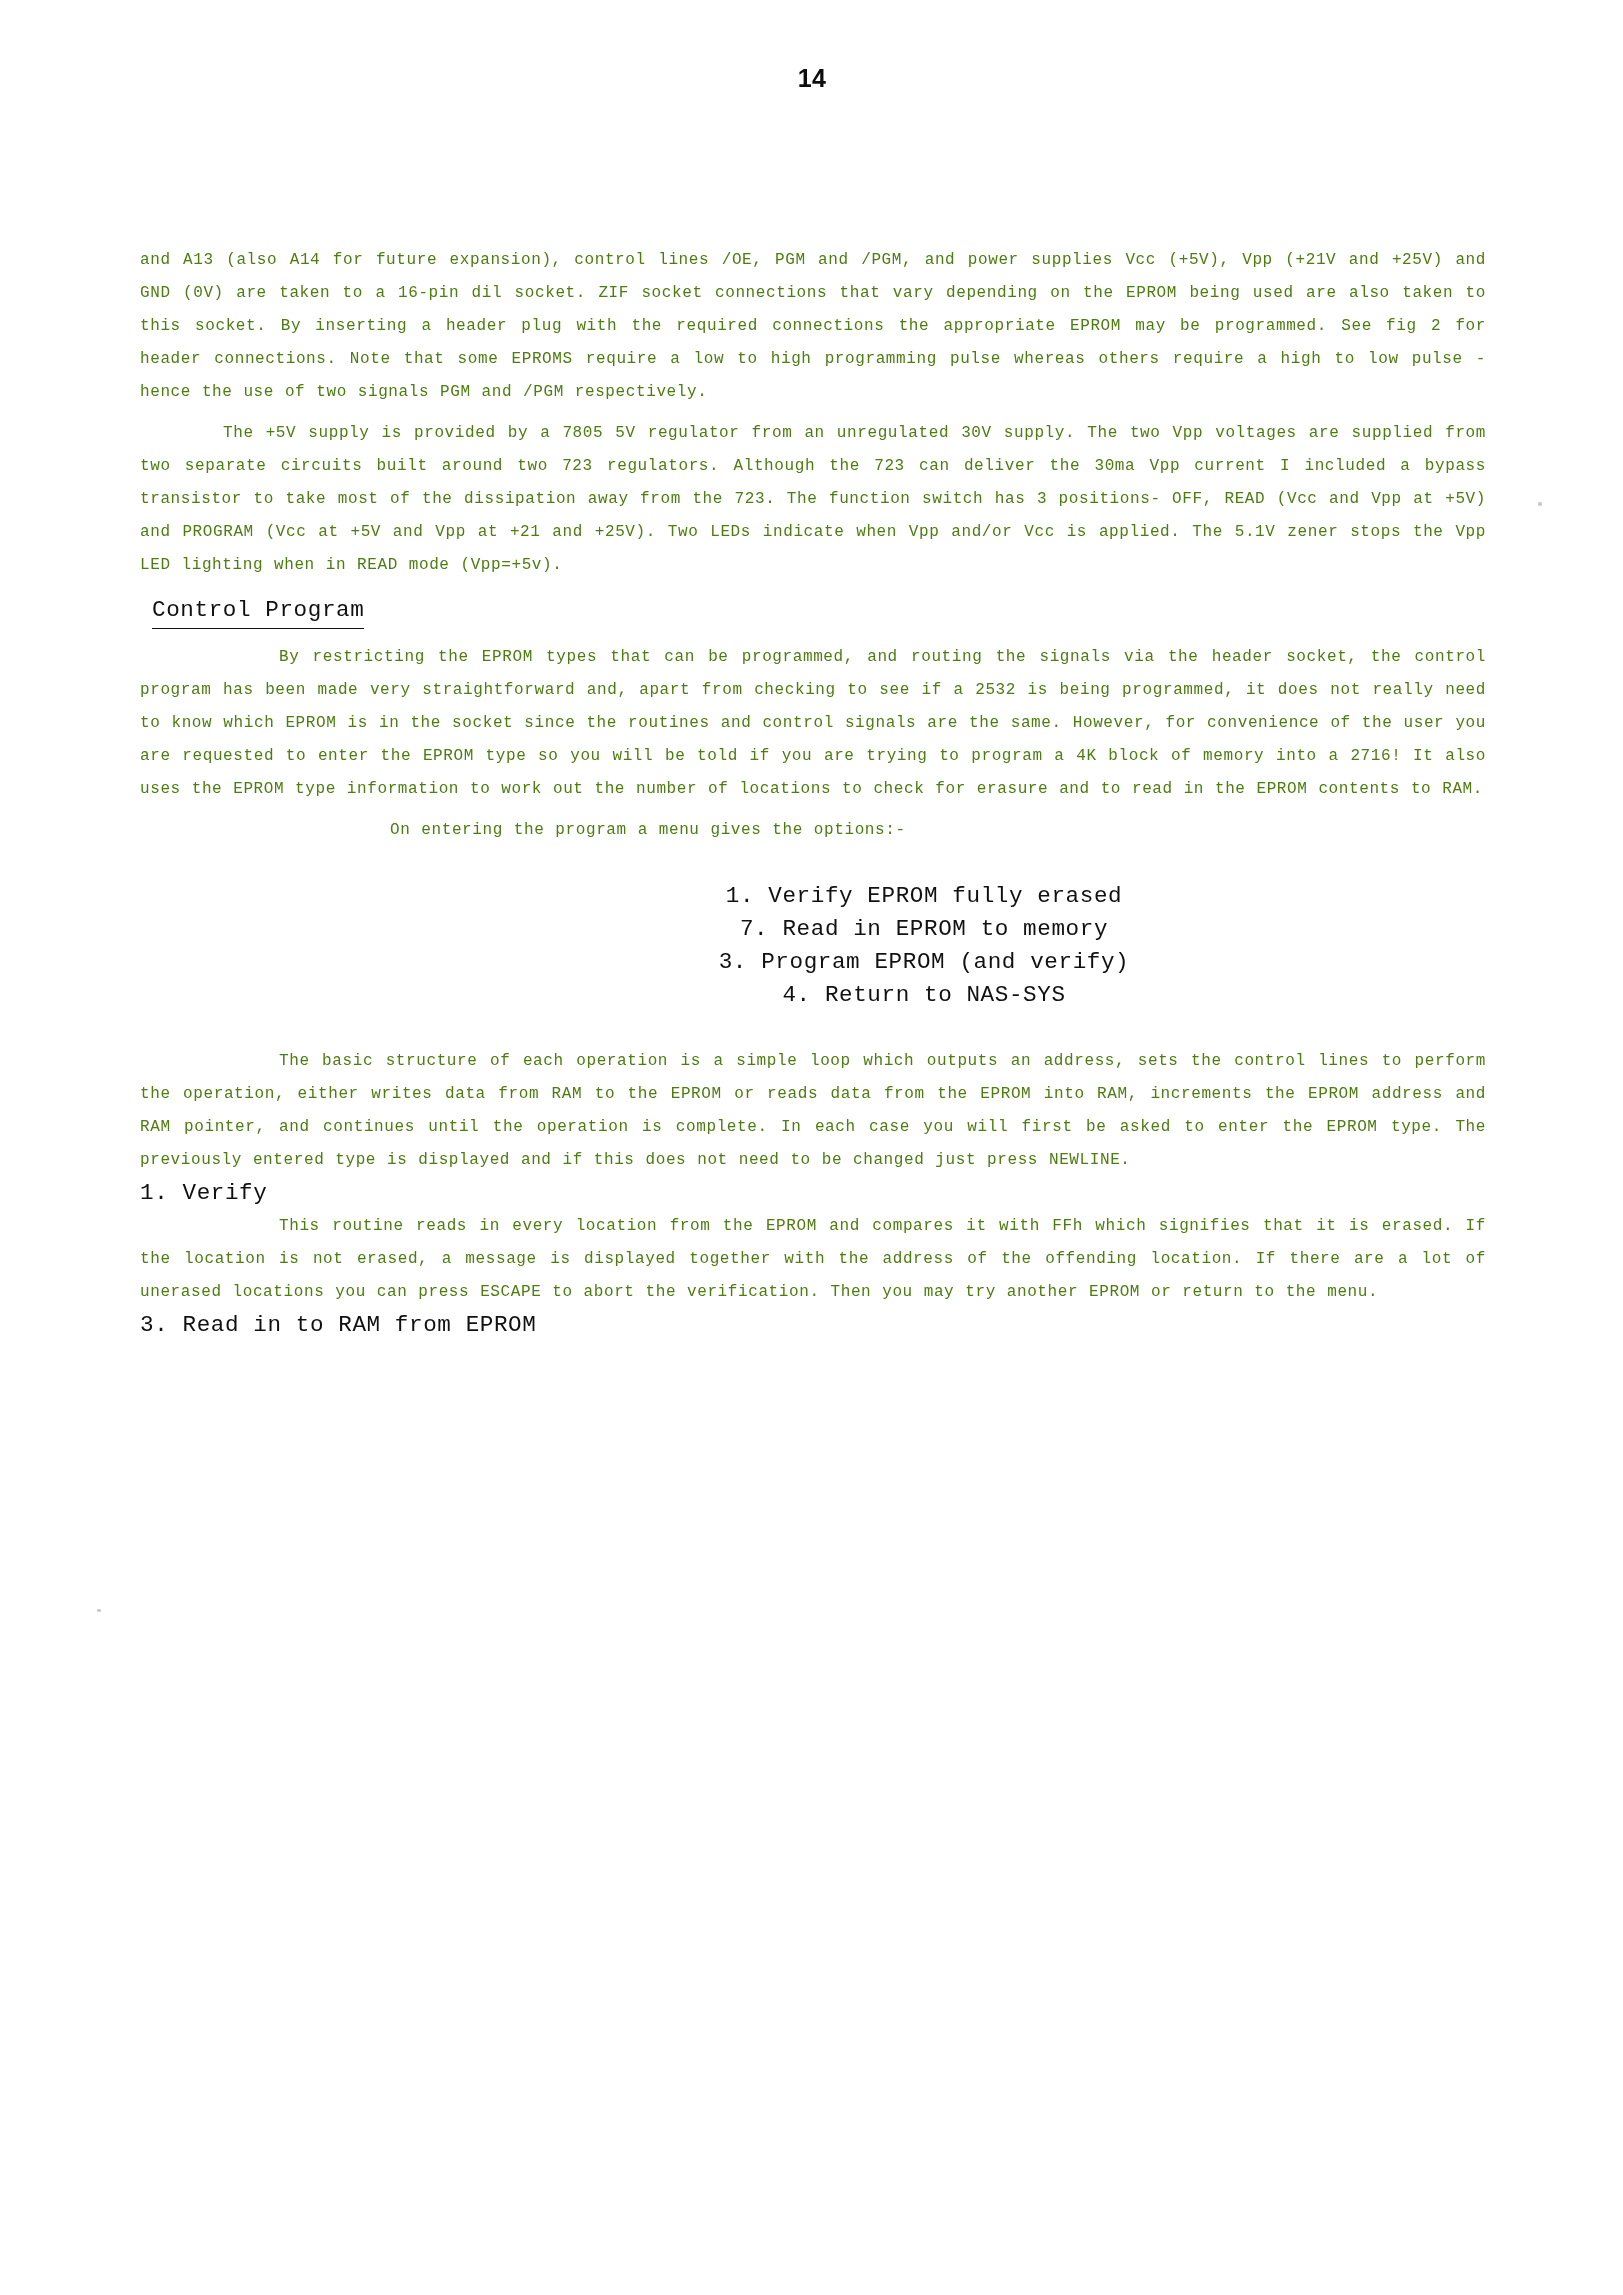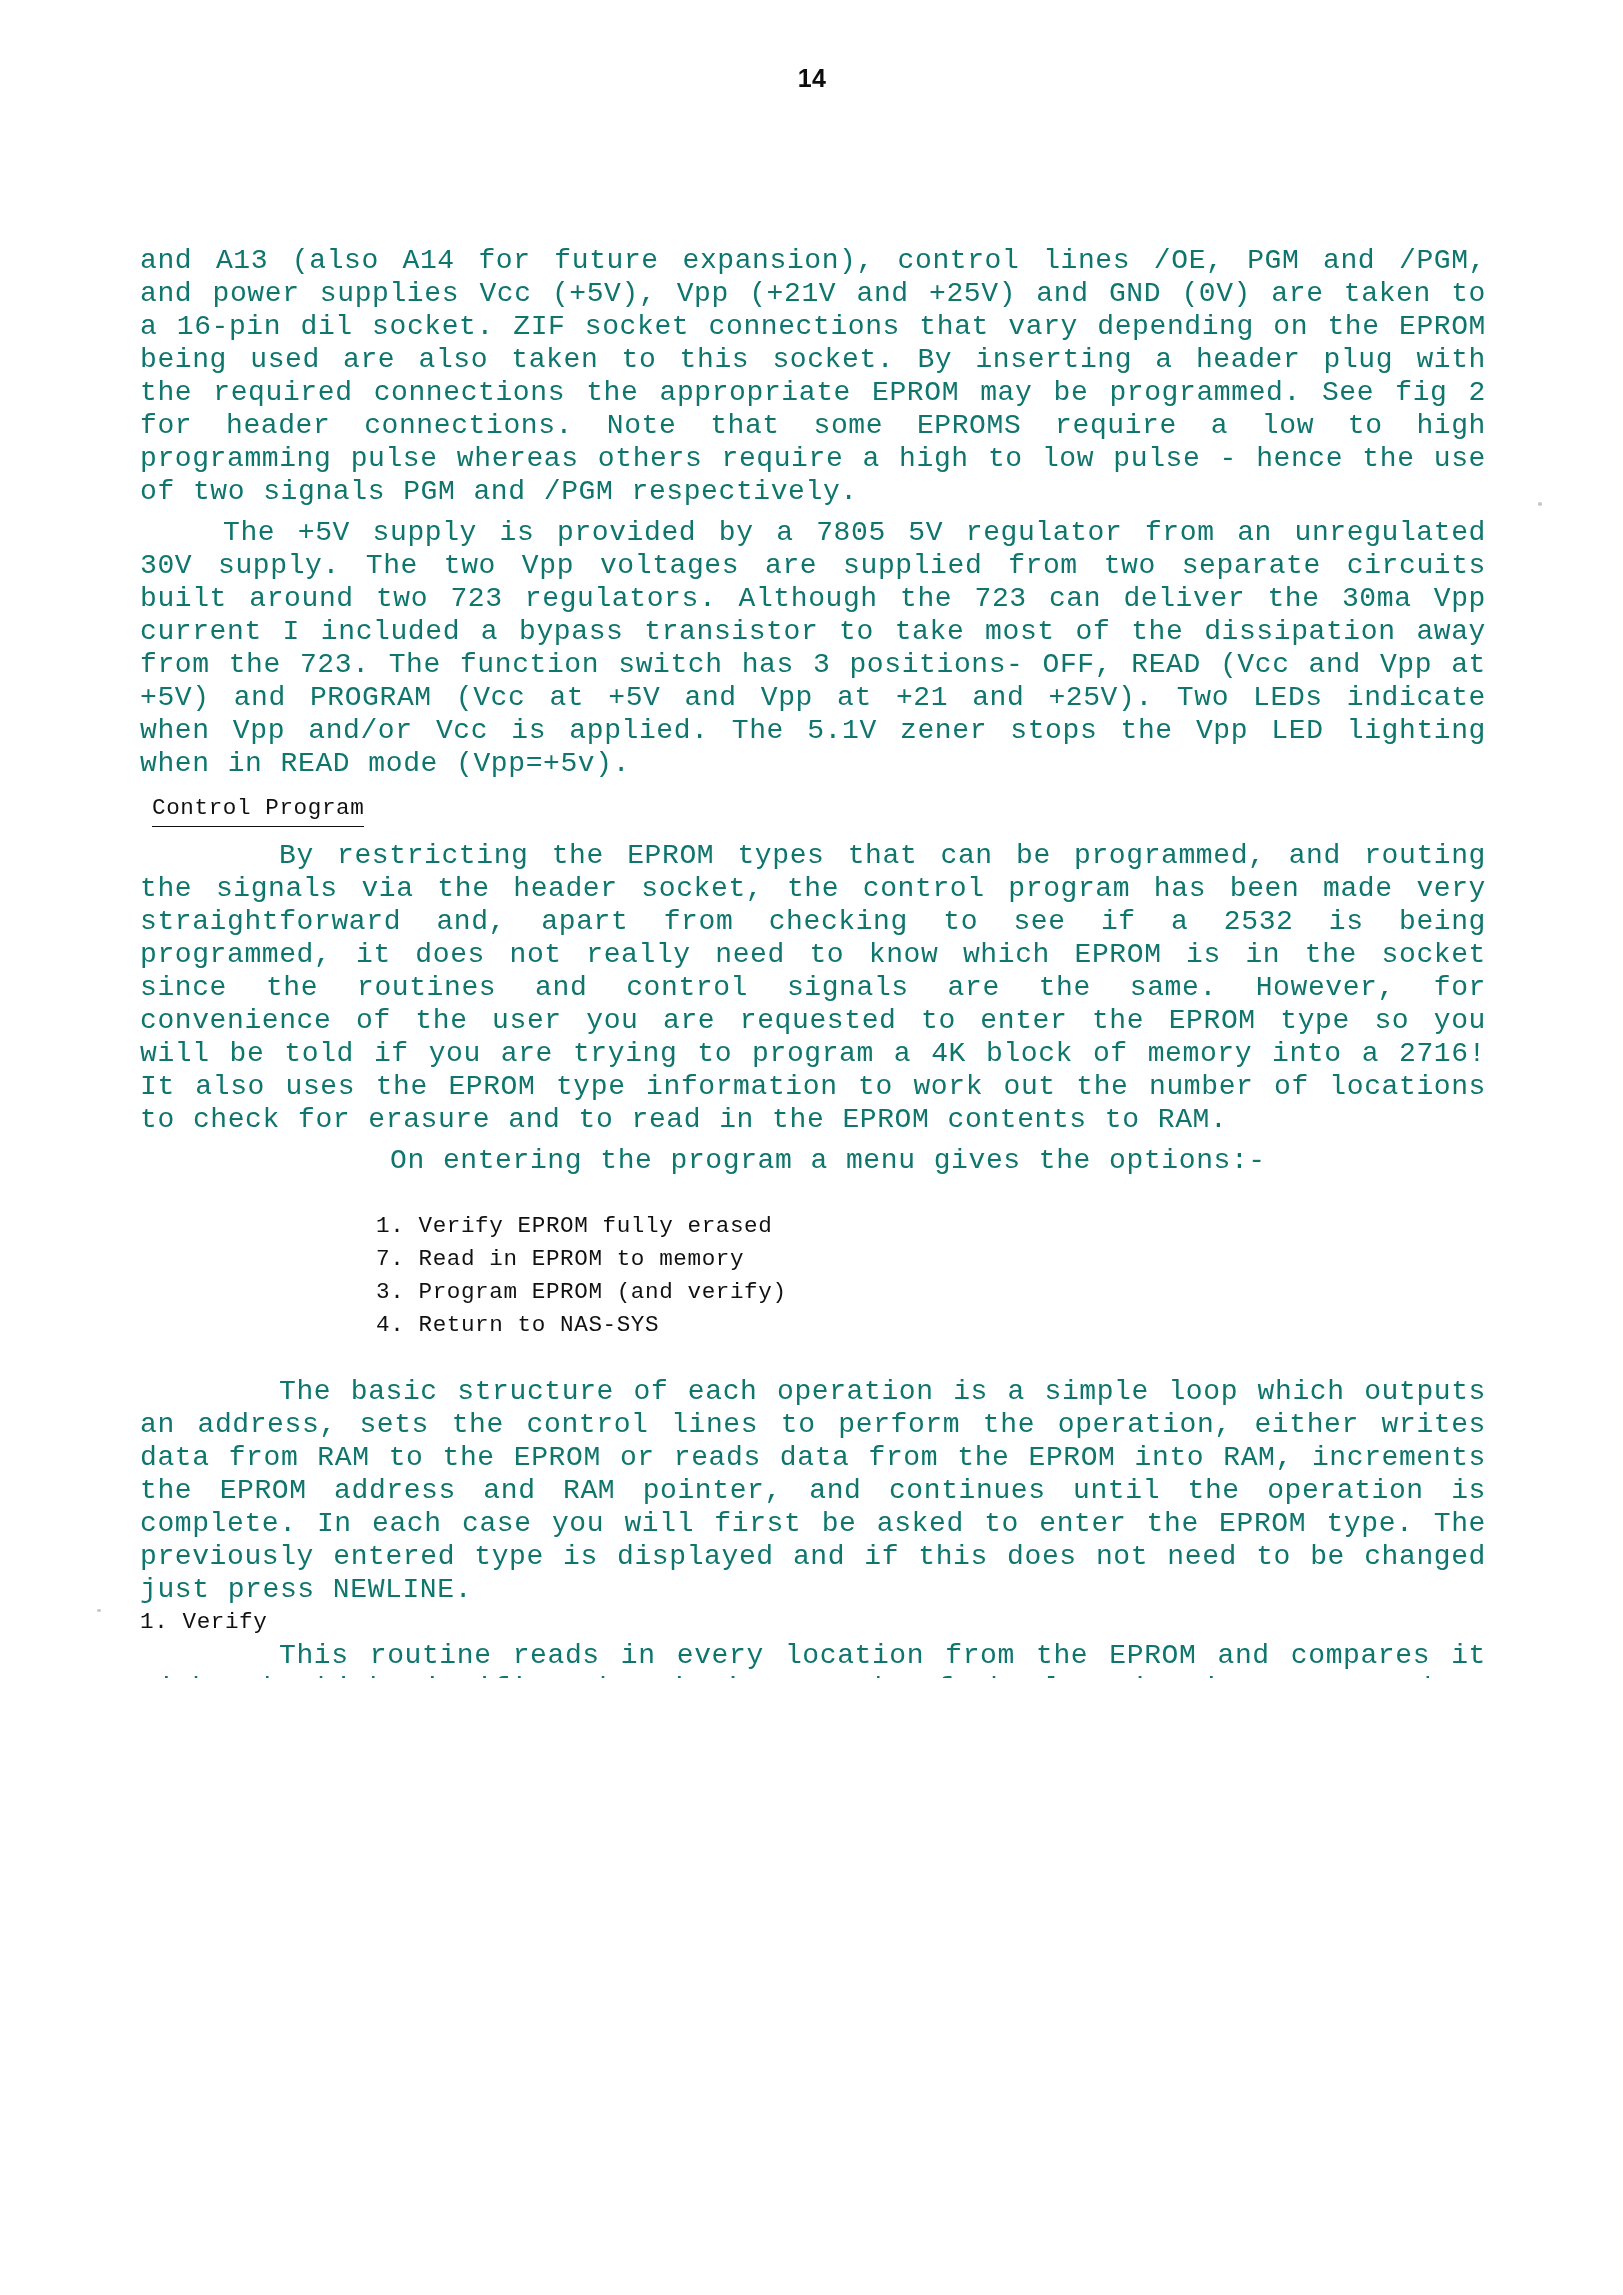--- a/index.html
+++ b/index.html
@@ -39,25 +39,25 @@
 
   
   .body-column {
     position: absolute;
     left: 140px;
     top: 244px;
     width: 1346px;
   }
 
   .para {
-    font-size: 28px;
+    font-size: 16px;
     line-height: 33px;
     letter-spacing: 0.6px;
     text-align: justify;
-    color: #0f766e;
+    color: #4d7c0f;
     margin: 0;
     word-spacing: 0.7px;
   }
 
   .para + .para {
     margin-top: 8px;
   }
 
   .para-gap-lg { margin-top: 33px; }
   .para-gap-md { margin-top: 30.5px; }
@@ -82,22 +82,23 @@
     font-size: 22.6px;
     line-height: 33px;
     letter-spacing: 0.6px;
     color: #111111;
     margin: 0;
   }
 
   
   .menu-list {
     list-style: none;
-    margin: 14px;
+    margin: 8px;
     padding: 0;
+    text-align: center;
   }
 
   .menu-list li {
     font-size: 22.6px;
     line-height: 33px;
     letter-spacing: 0.6px;
     color: #111111;
     padding-left: 222px;
     white-space: pre;
   }

